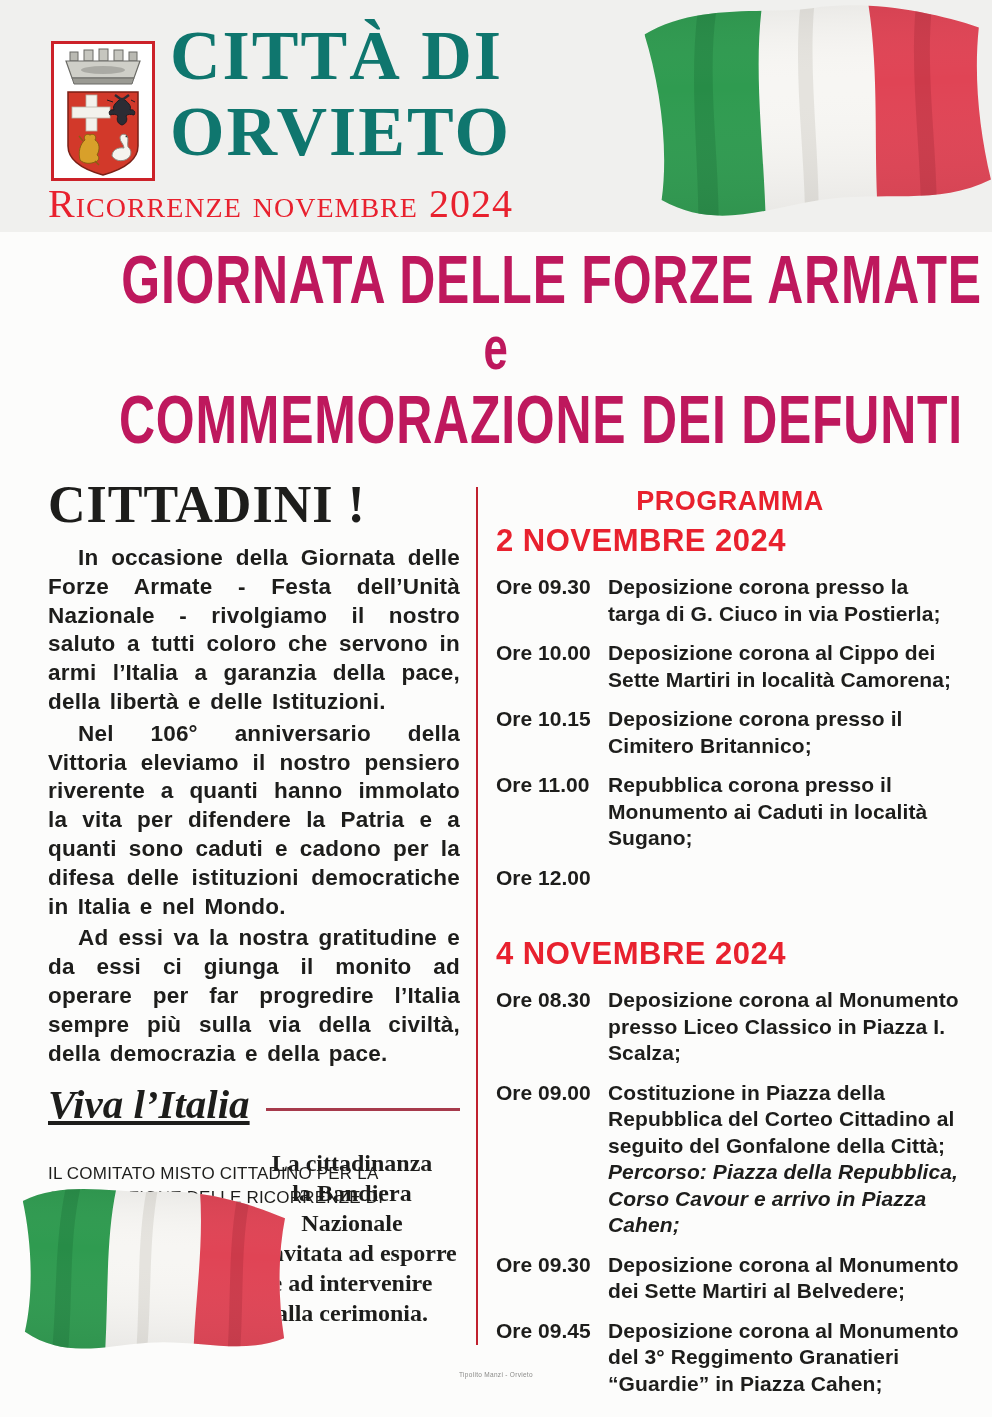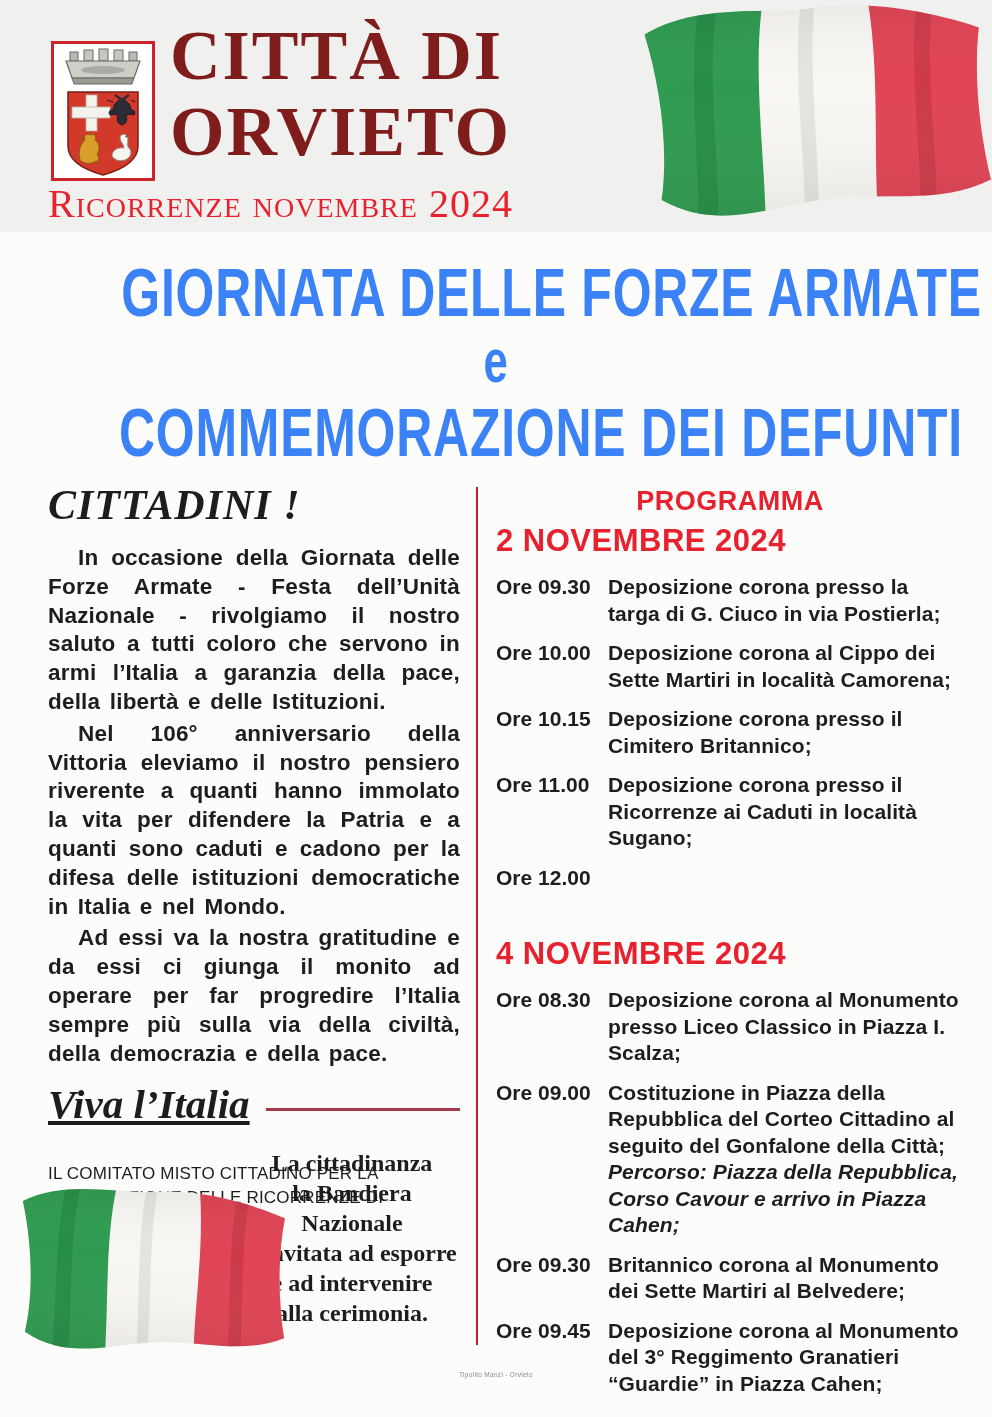--- a/index.html
+++ b/index.html
@@ -6,44 +6,44 @@
   .poster{
     position:relative;width:992px;height:1417px;margin:0 auto;
     background:#fcfcfb;overflow:hidden;
     font-family:"Liberation Sans",sans-serif;color:#1d1d1b;
   }
   
   .header-band{position:absolute;left:0;top:0;width:992px;height:232px;background:#f0f0ee;}
   .crest{position:absolute;left:50px;top:40px;width:106px;height:142px;}
   .header-text{position:absolute;left:170px;top:18px;width:480px;}
   .city-line{
-    font-family:"Liberation Serif",serif;font-weight:bold;color:#7f1d1d;
+    font-family:"Liberation Serif",serif;font-weight:bold;color:#0f766e;
     font-size:70px;line-height:76px;letter-spacing:2px;white-space:nowrap;
   }
   .subtitle{
     position:absolute;left:48px;top:182px;white-space:nowrap;
     font-family:"Liberation Serif",serif;font-weight:normal;font-variant:small-caps;
     font-size:40px;line-height:44px;color:var(--heading-red,#e8212e);letter-spacing:1px;
   }
   .flag-top{position:absolute;right:-6px;top:-8px;width:364px;height:262px;}
   
-  .main-title{position:absolute;left:0;top:257px;width:992px;text-align:center;color:#3b82f6;}
+  .main-title{position:absolute;left:0;top:244px;width:992px;text-align:center;color:#be185d;}
   .main-title .t-line{display:block;}
   .main-title .cond{
     display:inline-block;transform:scale(0.78,1.08);transform-origin:50% 50%;
     font-weight:bold;letter-spacing:1px;white-space:nowrap;
   }
   .t1 .cond,.t3 .cond{font-size:64px;line-height:70px;}
   .t2 .cond{font-size:56px;line-height:60px;}
   .t2{margin-top:4px;} .t3{margin-top:6px;}
   
   .left-col{position:absolute;left:48px;top:482px;width:412px;}
   .salutation{
-    font-family:"Liberation Serif",serif;font-style:italic;font-weight:bold;
-    font-size:42px;line-height:46px;margin:0 0 16px 0;letter-spacing:1px;
+    font-family:"Liberation Serif",serif;font-weight:bold;
+    font-size:52px;line-height:46px;margin:0 0 16px 0;letter-spacing:1px;
   }
   .par{
     margin:0 0 3px 0;text-align:justify;text-indent:30px;
     font-size:22.5px;line-height:28.8px;font-weight:bold;
     letter-spacing:0.2px;word-spacing:3px;
   }
   .viva-row{display:flex;align-items:center;margin-top:14px;}
   .viva{
     font-family:"Liberation Serif",serif;font-style:italic;font-weight:bold;
     font-size:41px;line-height:44px;white-space:nowrap;text-decoration:underline;
@@ -225,21 +225,21 @@
           </div>
           <div class="prog-row">
             <div class="prog-time">Ore 10.15</div>
             <div class="prog-text">
               <div>Deposizione corona presso il Cimitero Britannico;</div>
             </div>
           </div>
           <div class="prog-row">
             <div class="prog-time">Ore 11.00</div>
             <div class="prog-text">
-              <div>Deposizione corona presso il Ricorrenze ai Caduti in località Sugano;</div>
+              <div>Repubblica corona presso il Monumento ai Caduti in località Sugano;</div>
             </div>
           </div>
           <div class="prog-row">
             <div class="prog-time">Ore 12.00</div>
           </div>
         </section>
         <section class="prog-section">
           <h3 class="date-heading">4 NOVEMBRE 2024</h3>
           <div class="prog-row">
             <div class="prog-time">Ore 08.30</div>
@@ -250,21 +250,21 @@
           <div class="prog-row">
             <div class="prog-time">Ore 09.00</div>
             <div class="prog-text">
               <div>Costituzione in Piazza della Repubblica del Corteo Cittadino al seguito del Gonfalone della Città;</div>
               <div class="prog-note">Percorso: Piazza della Repubblica, Corso Cavour e arrivo in Piazza Cahen;</div>
             </div>
           </div>
           <div class="prog-row">
             <div class="prog-time">Ore 09.30</div>
             <div class="prog-text">
-              <div>Britannico corona al Monumento dei Sette Martiri al Belvedere;</div>
+              <div>Deposizione corona al Monumento dei Sette Martiri al Belvedere;</div>
             </div>
           </div>
           <div class="prog-row">
             <div class="prog-time">Ore 09.45</div>
             <div class="prog-text">
               <div>Deposizione corona al Monumento del 3° Reggimento Granatieri “Guardie” in Piazza Cahen;</div>
             </div>
           </div>
         </section>
       </div>

